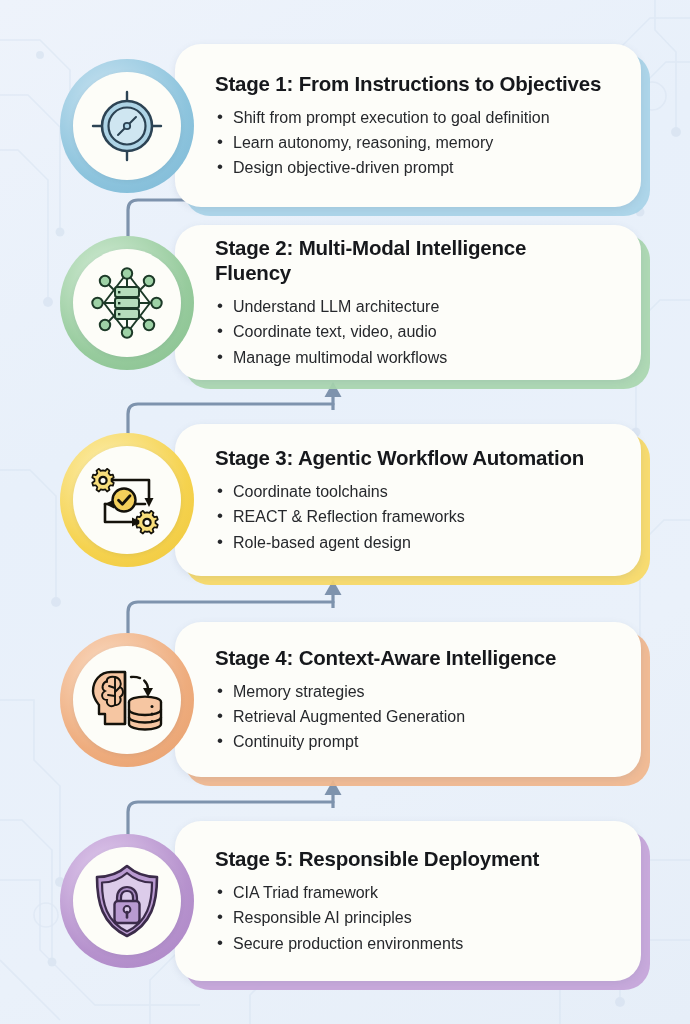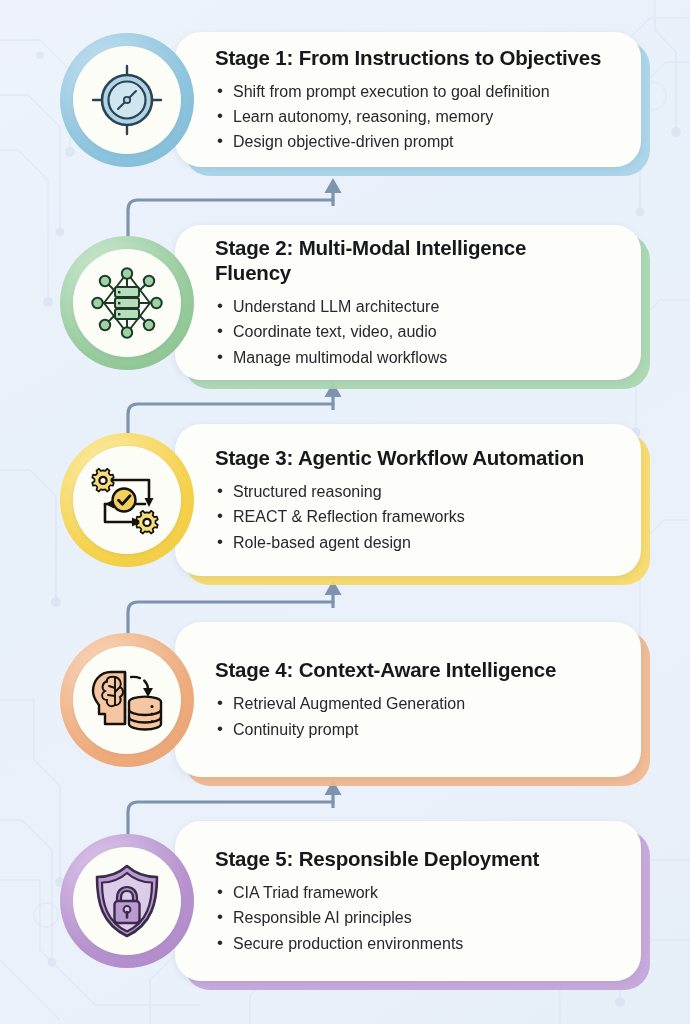--- a/index.html
+++ b/index.html
@@ -210,21 +210,21 @@
 </svg>
 
 <svg class="connector" style="top:178px;height:60px" viewBox="0 0 690 60" xmlns="http://www.w3.org/2000/svg">
   <path d="M128 60 L128 32 Q128 22 138 22 L333 22" fill="none" stroke="#7e93ad" stroke-width="3.2" stroke-linecap="round"></path>
   <path d="M333 28 L333 8" fill="none" stroke="#7e93ad" stroke-width="3.2"></path>
   <path d="M333 0 L341.5 15 L324.5 15 Z" fill="#7e93ad"></path>
 </svg>
 
 <div id="stage-list">
 
-  <div class="stage-row" style="top:32px;height:135px">
+  <div class="stage-row" style="top:44px;height:163px">
     <div class="card-plate" style="background:#a7d3e7"></div>
     <div class="card">
       <div class="card-body">
         <div class="stage-title">Stage 1: From Instructions to Objectives</div>
         <ul class="stage-bullets">
           <li>Shift from prompt execution to goal definition</li>
           <li>Learn autonomy, reasoning, memory</li>
           <li>Design objective-driven prompt</li>
         </ul>
       </div>
@@ -300,21 +300,21 @@
       </div>
     </div>
   </div>
 
   <div class="stage-row" style="top:424px;height:152px">
     <div class="card-plate" style="background:#f7d964"></div>
     <div class="card">
       <div class="card-body">
         <div class="stage-title">Stage 3: Agentic Workflow Automation</div>
         <ul class="stage-bullets">
-          <li>Structured reasoning</li>
+          <li>Coordinate toolchains</li>
           <li>REACT &amp; Reflection frameworks</li>
           <li>Role-based agent design</li>
         </ul>
       </div>
     </div>
     <div class="medallion">
       <div class="ring" style="background:radial-gradient(circle at 36% 30%, #fcefb2 0%, #f5d24e 62%, #efc73a 100%)"></div>
       <div class="inner">
 
         <svg width="80" height="78" viewBox="0 0 80 78" xmlns="http://www.w3.org/2000/svg">
@@ -345,20 +345,21 @@
       </div>
     </div>
   </div>
 
   <div class="stage-row" style="top:622px;height:155px">
     <div class="card-plate" style="background:#f0b68c"></div>
     <div class="card">
       <div class="card-body">
         <div class="stage-title">Stage 4: Context-Aware Intelligence</div>
         <ul class="stage-bullets">
+          <li>Memory strategies</li>
           <li>Retrieval Augmented Generation</li>
           <li>Continuity prompt</li>
         </ul>
       </div>
     </div>
     <div class="medallion">
       <div class="ring" style="background:radial-gradient(circle at 36% 30%, #fadcc4 0%, #eeac7d 62%, #e79f6c 100%)"></div>
       <div class="inner">
 
         <svg width="80" height="76" viewBox="0 0 80 76" xmlns="http://www.w3.org/2000/svg">

